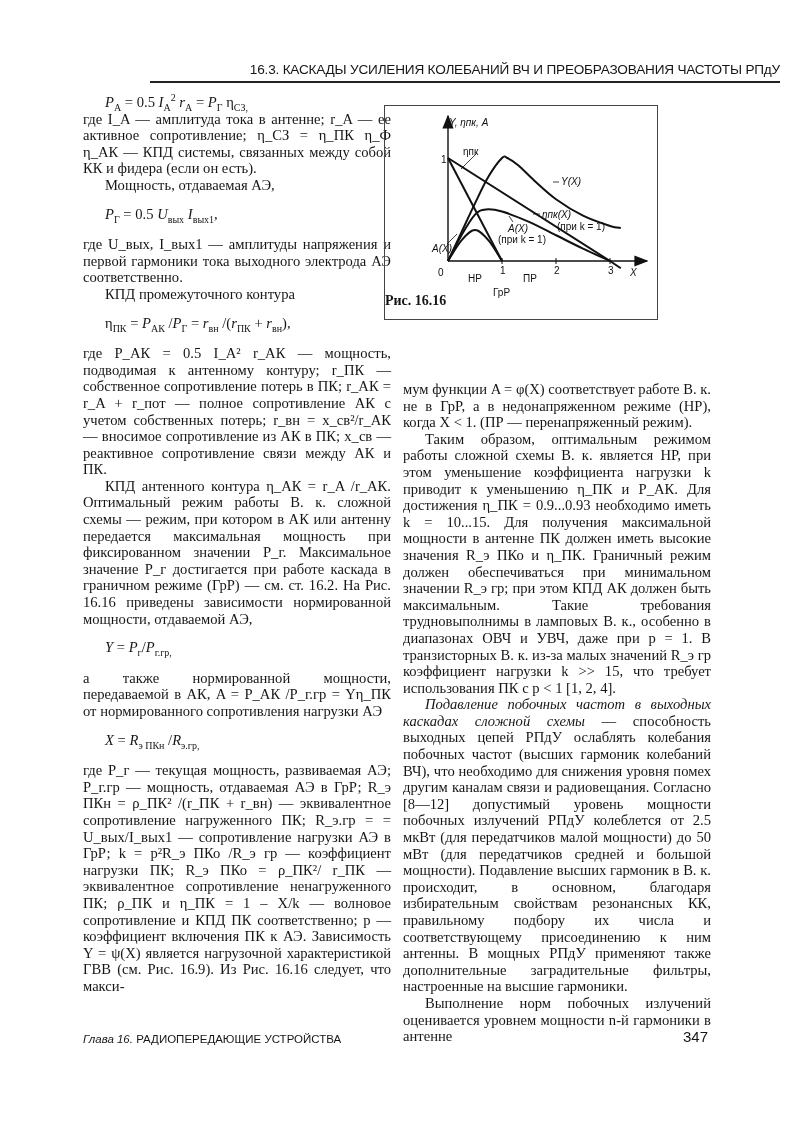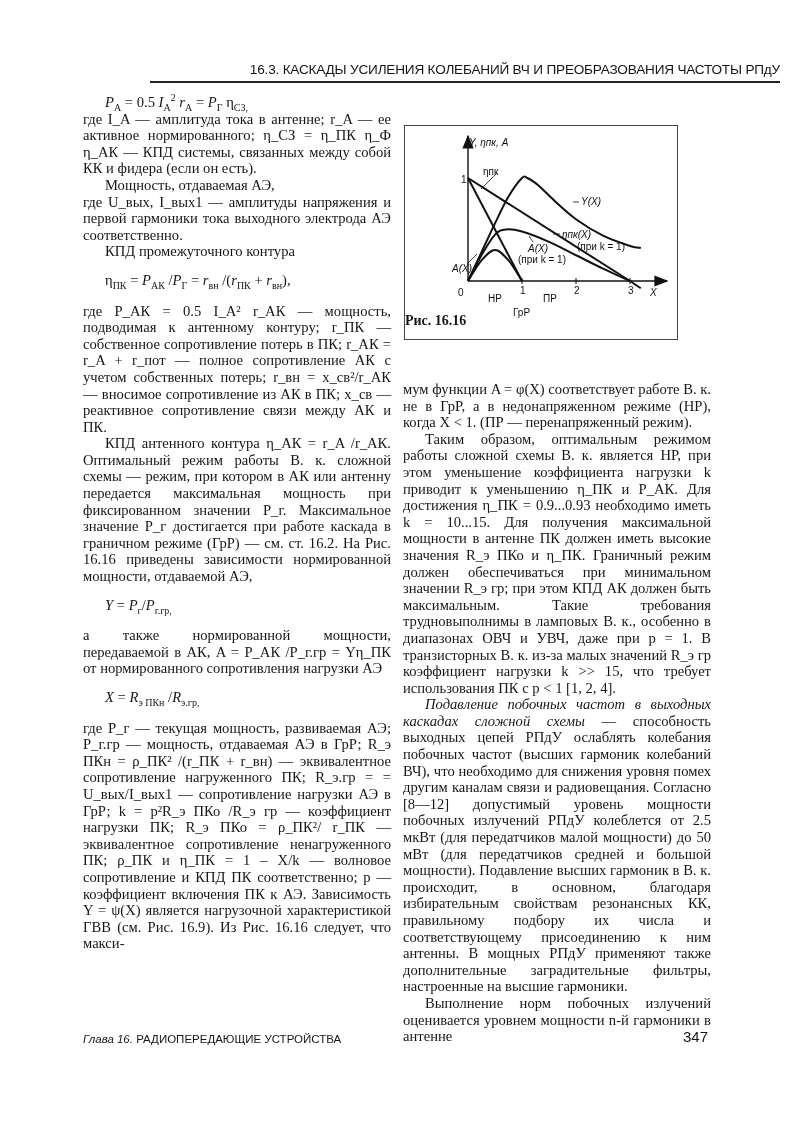--- a/index.html
+++ b/index.html
@@ -17,22 +17,22 @@
   .col.left { left: 83px; }
   .col.right { left: 403px; width: 308px; }
   .col.right .flow { position: absolute; top: 243px; left: 0; width: 308px; margin-top: 44px; }
   .p { margin: 0; text-indent: 22px; }
   .p.noind { text-indent: 0; }
   .formula { margin: 12px 0 14px 22px; text-indent: 0; text-align: left; }
   .formula.first { margin-top: 0; margin-bottom: 0; }
   i { font-style: italic; }
   sub, sup { font-size: 10px; line-height: 0; }
   .figbox {
-    position: absolute; left: 404px; top: 105px; width: 274px; height: 215px;
-    border: 1.5px solid #444; box-sizing: border-box; margin-top: 20px;
+    position: absolute; left: 384px; top: 105px; width: 274px; height: 215px;
+    border: 1.5px solid #444; box-sizing: border-box;
   }
   .figbox svg { position: absolute; left: 0; top: 0; }
   .figcap {
     position: absolute; left: 0; width: 100%; top: 187px; text-align: left;
     font-family: "Liberation Serif", serif; font-weight: bold; font-size: 14px;
   }
   .footer-left {
     position: absolute; left: 83px; top: 1033px;
     font-family: "Liberation Sans", sans-serif; font-size: 11.5px;
   }
@@ -44,22 +44,23 @@
   .svgt { font-family: "Liberation Sans", sans-serif; font-size: 10px; fill: #111; }
   .svgti { font-family: "Liberation Sans", sans-serif; font-size: 10px; font-style: italic; fill: #111; }
 </style>
 </head>
 <body>
 
 <div class="header">16.3. КАСКАДЫ УСИЛЕНИЯ КОЛЕБАНИЙ ВЧ И ПРЕОБРАЗОВАНИЯ ЧАСТОТЫ РПдУ</div>
 
 <div class="col left">
   <p class="p formula first"><i>P</i><sub>А</sub> = 0.5 <i>I</i><sub>А</sub><sup>2</sup> <i>r</i><sub>А</sub> = <i>P</i><sub>Г</sub> η<sub>СЗ,</sub></p>
-  <p class="p noind">где I_A — амплитуда тока в антенне; r_A — ее активное нормированного; η_СЗ = η_ПК η_Ф η_АК — КПД системы, связанных между собой КК и фидера (если он есть).</p>
+  <p class="p noind">где I_A — амплитуда тока в антенне; r_A — ее активное сопротивление; η_СЗ = η_ПК η_Ф η_АК — КПД системы, связанных между собой КК и фидера (если он есть).</p>
   <p class="p">Мощность, отдаваемая АЭ,</p>
+  <p class="p formula"><i>P</i><sub>Г</sub> = 0.5 <i>U</i><sub>вых</sub> <i>I</i><sub>вых1</sub>,</p>
   <p class="p noind">где U_вых, I_вых1 — амплитуды напряжения и первой гармоники тока выходного электрода АЭ соответственно.</p>
   <p class="p">КПД промежуточного контура</p>
   <p class="p formula">η<sub>ПК</sub> = <i>P</i><sub>АК</sub> /<i>P</i><sub>Г</sub> = <i>r</i><sub>вн</sub> /(<i>r</i><sub>ПК</sub> + <i>r</i><sub>вн</sub>),</p>
   <p class="p noind">где P_АК = 0.5 I_A² r_АК — мощность, подводимая к антенному контуру; r_ПК — собственное сопротивление потерь в ПК; r_АК = r_A + r_пот — полное сопротивление АК с учетом собственных потерь; r_вн = x_св²/r_АК — вносимое сопротивление из АК в ПК; x_св — реактивное сопротивление связи между АК и ПК.</p>
   <p class="p">КПД антенного контура η_АК = r_A /r_АК. Оптимальный режим работы В. к. сложной схемы — режим, при котором в АК или антенну передается максимальная мощность при фиксированном значении P_г. Максимальное значение P_г достигается при работе каскада в граничном режиме (ГрР) — см. ст. 16.2. На Рис. 16.16 приведены зависимости нормированной мощности, отдаваемой АЭ,</p>
   <p class="p formula"><i>Y</i> = <i>P</i><sub>г</sub>/<i>P</i><sub>г.гр,</sub></p>
   <p class="p noind">а также нормированной мощности, передаваемой в АК, A = P_АК /P_г.гр = Yη_ПК от нормированного сопротивления нагрузки АЭ</p>
   <p class="p formula"><i>X</i> = <i>R</i><sub>э ПКн</sub> /<i>R</i><sub>э.гр,</sub></p>
   <p class="p noind">где P_г — текущая мощность, развиваемая АЭ; P_г.гр — мощность, отдаваемая АЭ в ГрР; R_э ПКн = ρ_ПК² /(r_ПК + r_вн) — эквивалентное сопротивление нагруженного ПК; R_э.гр = = U_вых/I_вых1 — сопротивление нагрузки АЭ в ГрР; k = p²R_э ПКо /R_э гр — коэффициент нагрузки ПК; R_э ПКо = ρ_ПК²/ r_ПК — эквивалентное сопротивление ненагруженного ПК; ρ_ПК и η_ПК = 1 – X/k — волновое сопротивление и КПД ПК соответственно; p — коэффициент включения ПК к АЭ. Зависимость Y = ψ(X) является нагрузочной характеристикой ГВВ (см. Рис. 16.9). Из Рис. 16.16 следует, что макси-</p>
 </div>

